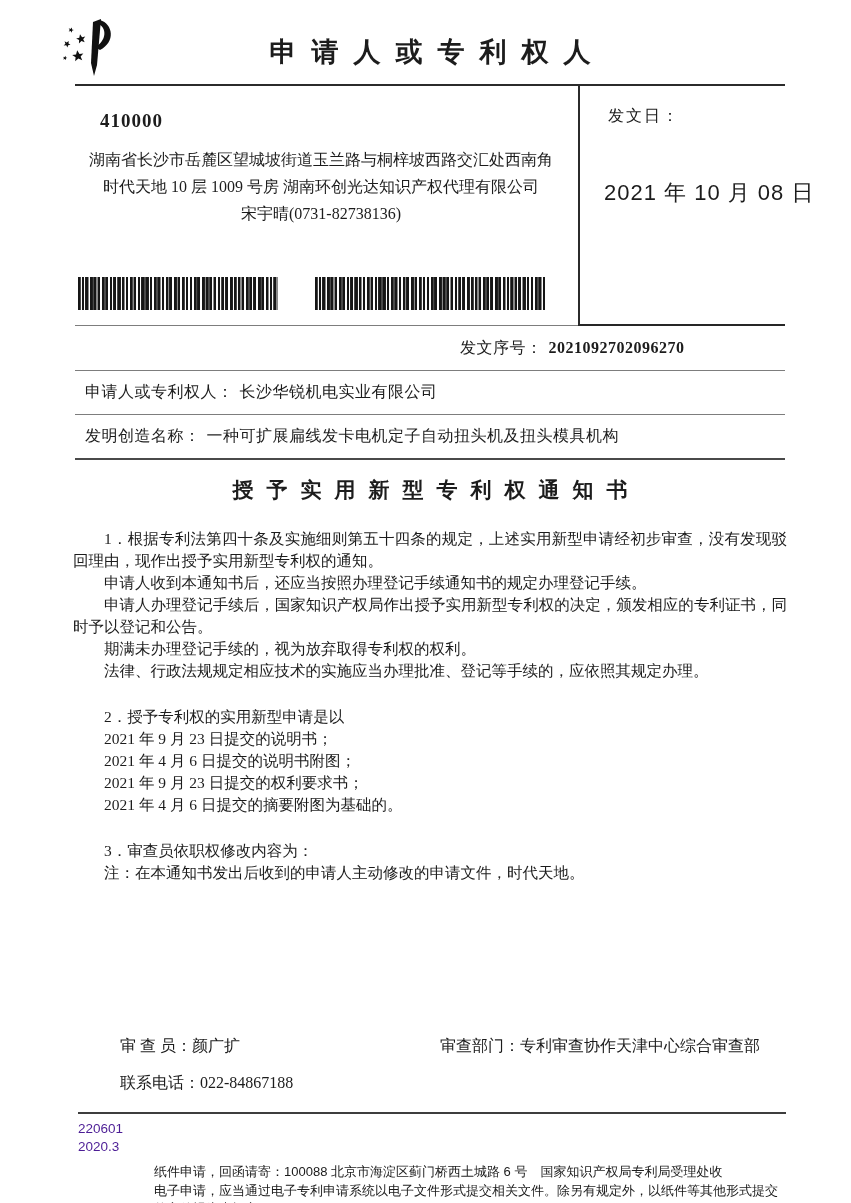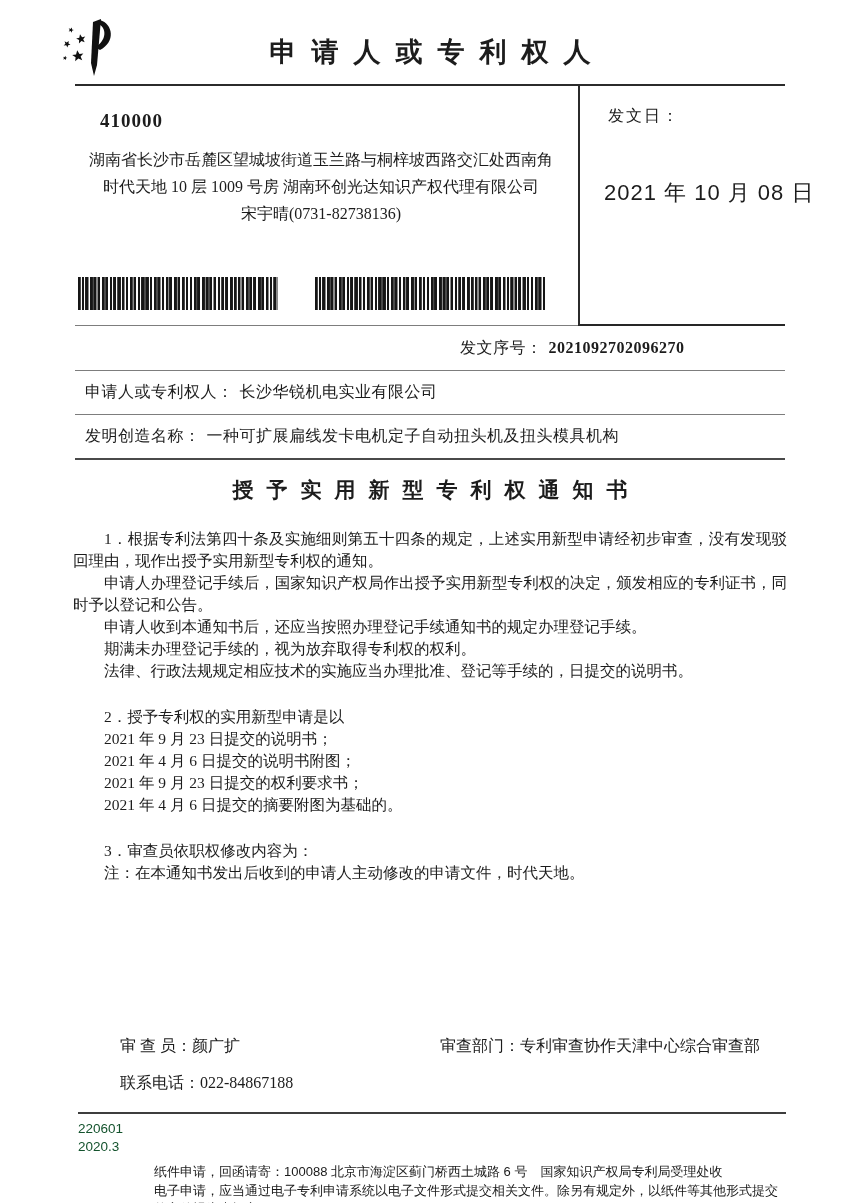--- a/index.html
+++ b/index.html
@@ -61,21 +61,21 @@
 
   
   .signoff{font-size:16px;}
   .examiner{left:120px;top:1036px;}
   .department{left:440px;top:1036px;}
   .phone{left:120px;top:1073px;text-align:center;}
 
   
   .frule{left:78px;top:1112px;width:708px;height:2px;background:#3d3d3d;}
   .footer-codes{left:78px;top:1120px;font-family:"Liberation Sans","DejaVu Sans",sans-serif;
-    font-size:13.5px;line-height:18px;color:#14532d;}
+    font-size:13.5px;line-height:18px;color:#4c1d95;}
   .footer-note{left:154px;top:1120px;width:632px;font-family:"Liberation Sans","DejaVu Sans",sans-serif;
     font-size:13px;line-height:18.5px;color:#1a1a1a;margin-top:43px;}
   .footer-note p{margin:0;}
 </style>
 </head>
 <body>
 
 <div class="page">
 
   <div class="abs logo">
@@ -127,24 +127,24 @@
 
   <div class="abs meta-row row3">
     <span class="meta-label">发明创造名称：</span><span class="meta-value plain">一种可扩展扁线发卡电机定子自动扭头机及扭头模具机构</span>
   </div>
   <div class="abs rule r-458"></div>
 
   <div class="abs notice-title">授予实用新型专利权通知书</div>
 
   <div class="abs body-text">
     <p>1．根据专利法第四十条及实施细则第五十四条的规定，上述实用新型申请经初步审查，没有发现驳回理由，现作出授予实用新型专利权的通知。</p>
+    <p>申请人收到本通知书后，还应当按照办理登记手续通知书的规定办理登记手续。</p>
     <p>申请人办理登记手续后，国家知识产权局作出授予实用新型专利权的决定，颁发相应的专利证书，同时予以登记和公告。</p>
-    <p>申请人收到本通知书后，还应当按照办理登记手续通知书的规定办理登记手续。</p>
     <p>期满未办理登记手续的，视为放弃取得专利权的权利。</p>
-    <p>法律、行政法规规定相应技术的实施应当办理批准、登记等手续的，日提交的说明书。</p>
+    <p>法律、行政法规规定相应技术的实施应当办理批准、登记等手续的，应依照其规定办理。</p>
     <p class="sec-gap">2．授予专利权的实用新型申请是以</p>
     <p>2021 年 9 月 23 日提交的说明书；</p>
     <p>2021 年 4 月 6 日提交的说明书附图；</p>
     <p>2021 年 9 月 23 日提交的权利要求书；</p>
     <p>2021 年 4 月 6 日提交的摘要附图为基础的。</p>
     <p class="sec-gap">3．审查员依职权修改内容为：</p>
     <p>注：在本通知书发出后收到的申请人主动修改的申请文件，时代天地。</p>
   </div>
 
   <div class="abs signoff examiner">

